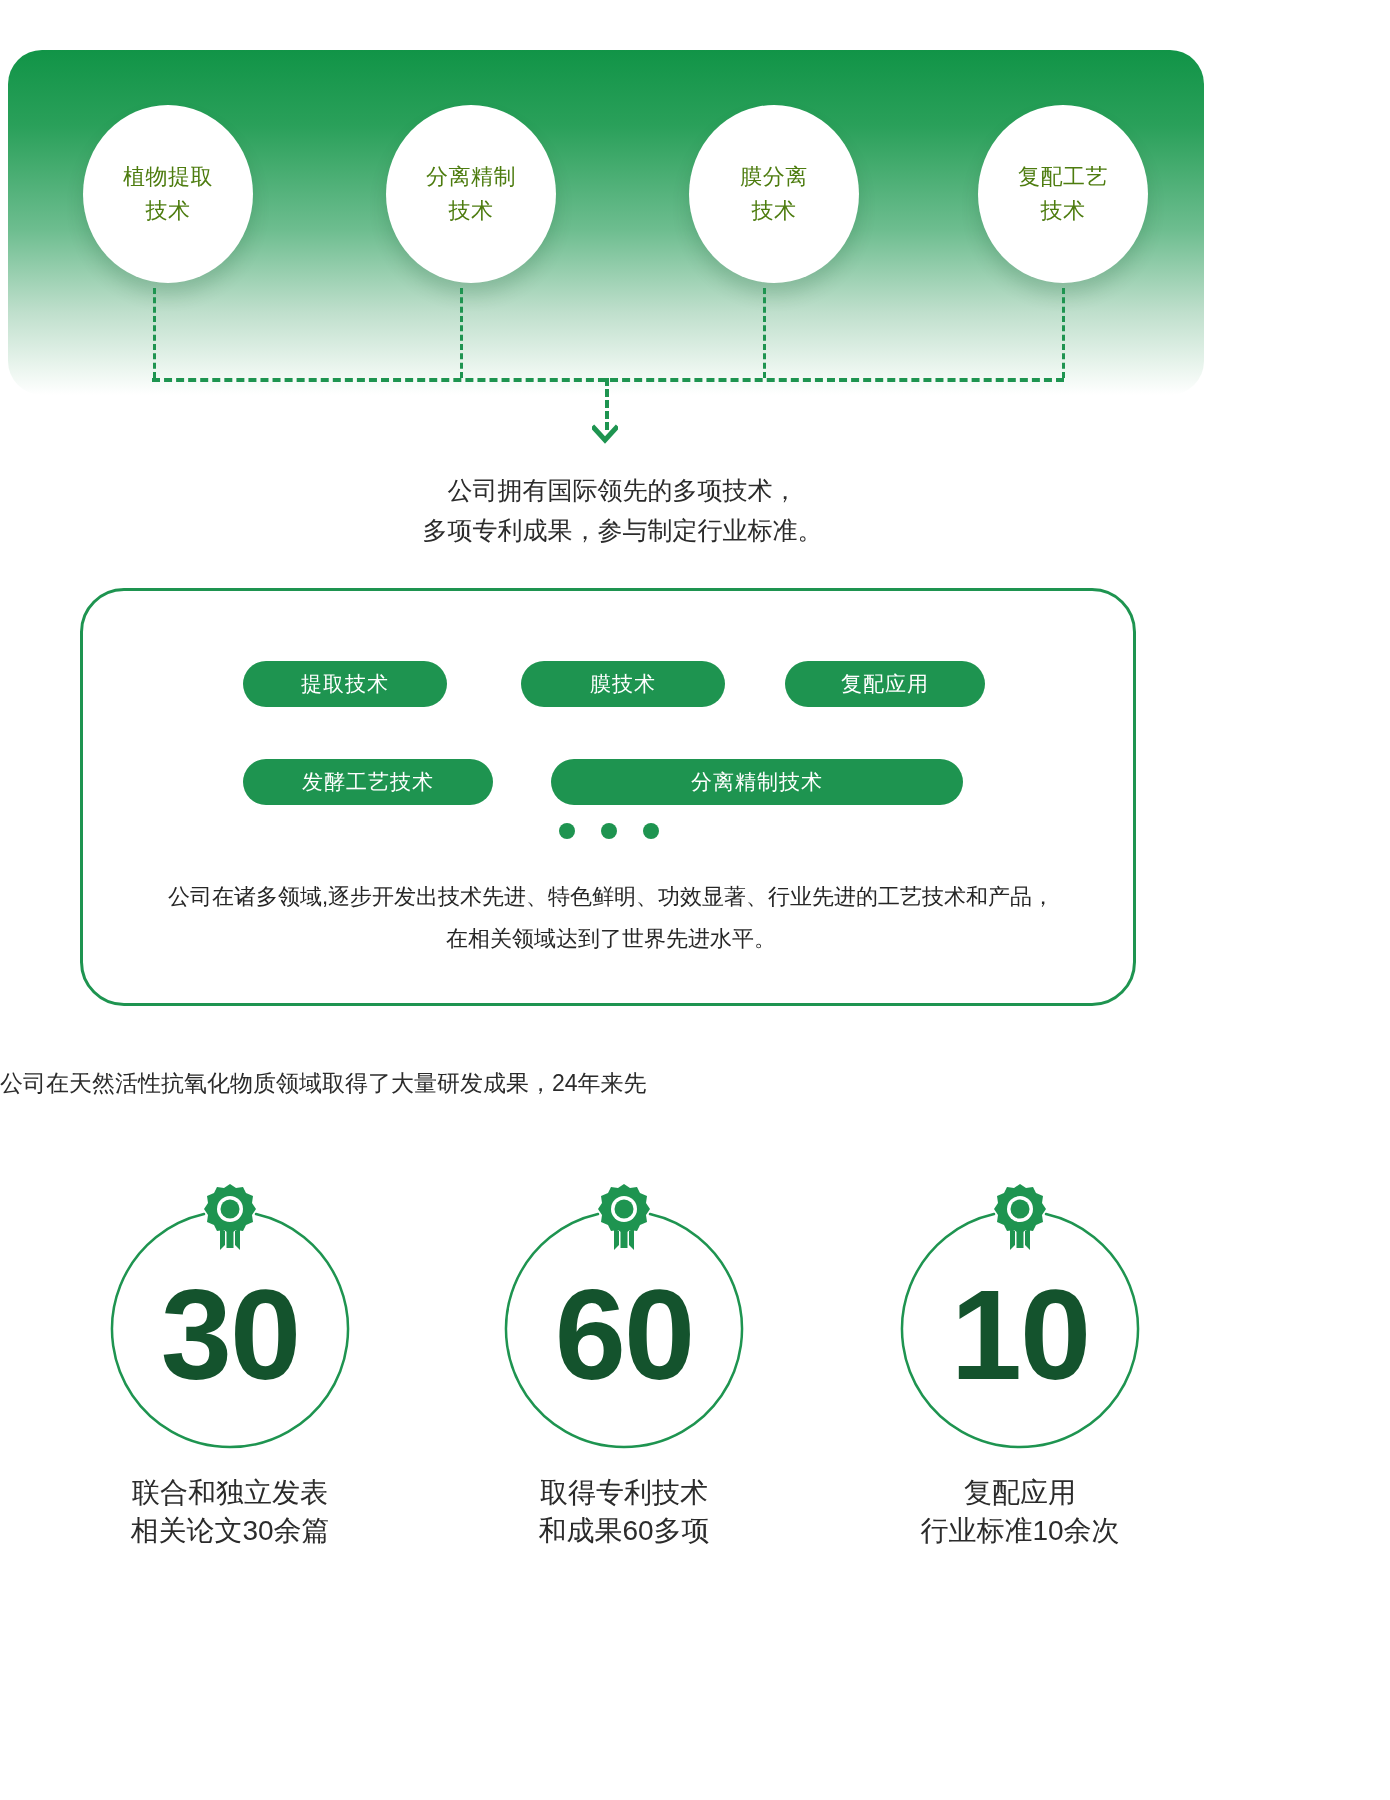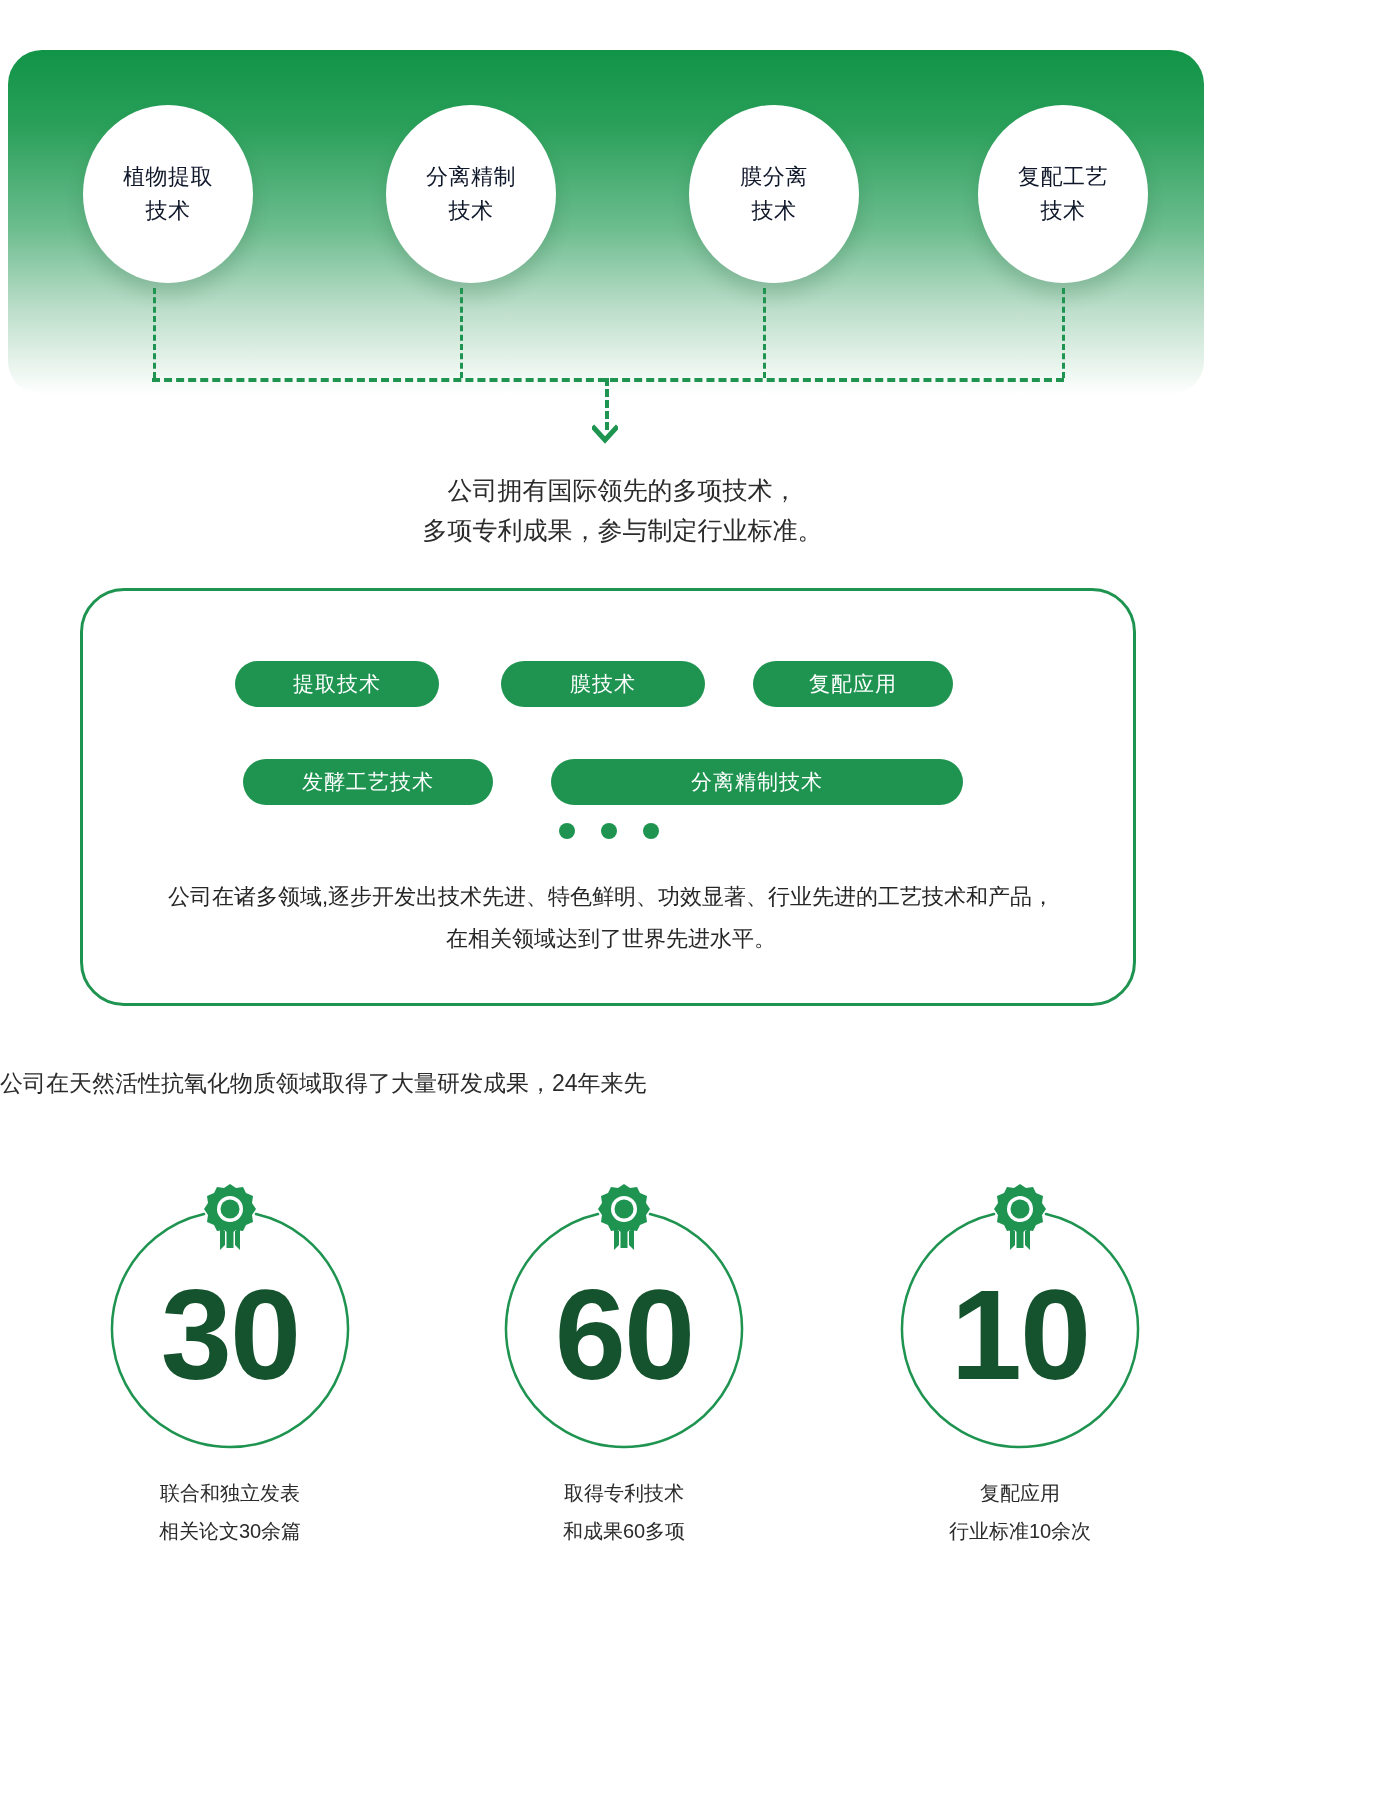--- a/index.html
+++ b/index.html
@@ -40,21 +40,21 @@
     position: absolute;
     width: 170px;
     height: 178px;
     border-radius: 50%;
     background: #ffffff;
     box-shadow: 0 12px 18px rgba(0,60,25,0.16);
     display: flex;
     flex-direction: column;
     align-items: center;
     justify-content: center;
-    color: #0f172a;
+    color: #4d7c0f;
     font-size: 22px;
     line-height: 1.55;
     letter-spacing: 0.5px;
     text-align: center;
   }
   .bubble span { display: block; }
 
   
   .conn-vert {
     position: absolute;
@@ -198,21 +198,21 @@
     position: absolute;
     left: 50%;
     top: -18px;
     transform: translateX(-50%);
     width: 54px;
     height: 72px;
   }
   .stat-label {
     margin-top: 22px;
     color: #2b2b2b;
-    font-size: 20px;
+    font-size: 28px;
     line-height: 38px;
   }
   .stat-label span { display: block; }
 </style>
 </head>
 <body>
 
 <div class="page">
 
   <div class="hero">
@@ -246,21 +246,21 @@
     </svg>
   </div>
 
   <div class="hero-caption">
     <div>公司拥有国际领先的多项技术，</div>
     <div>多项专利成果，参与制定行业标准。</div>
   </div>
 
   <div class="card">
 
-    <div class="pill-row" style="left:152px; top:70px;">
+    <div class="pill-row" style="left:160px; top:70px;gap:12px;">
       <div class="pill" style="width:204px;">
         <span>提取技术</span>
       </div>
       <div class="pill" style="width:204px; margin-left:62px;">
         <span>膜技术</span>
       </div>
       <div class="pill" style="width:200px; margin-left:48px;font-family:Liberation Serif, serif;">
         <span>复配应用</span>
       </div>
     </div>

